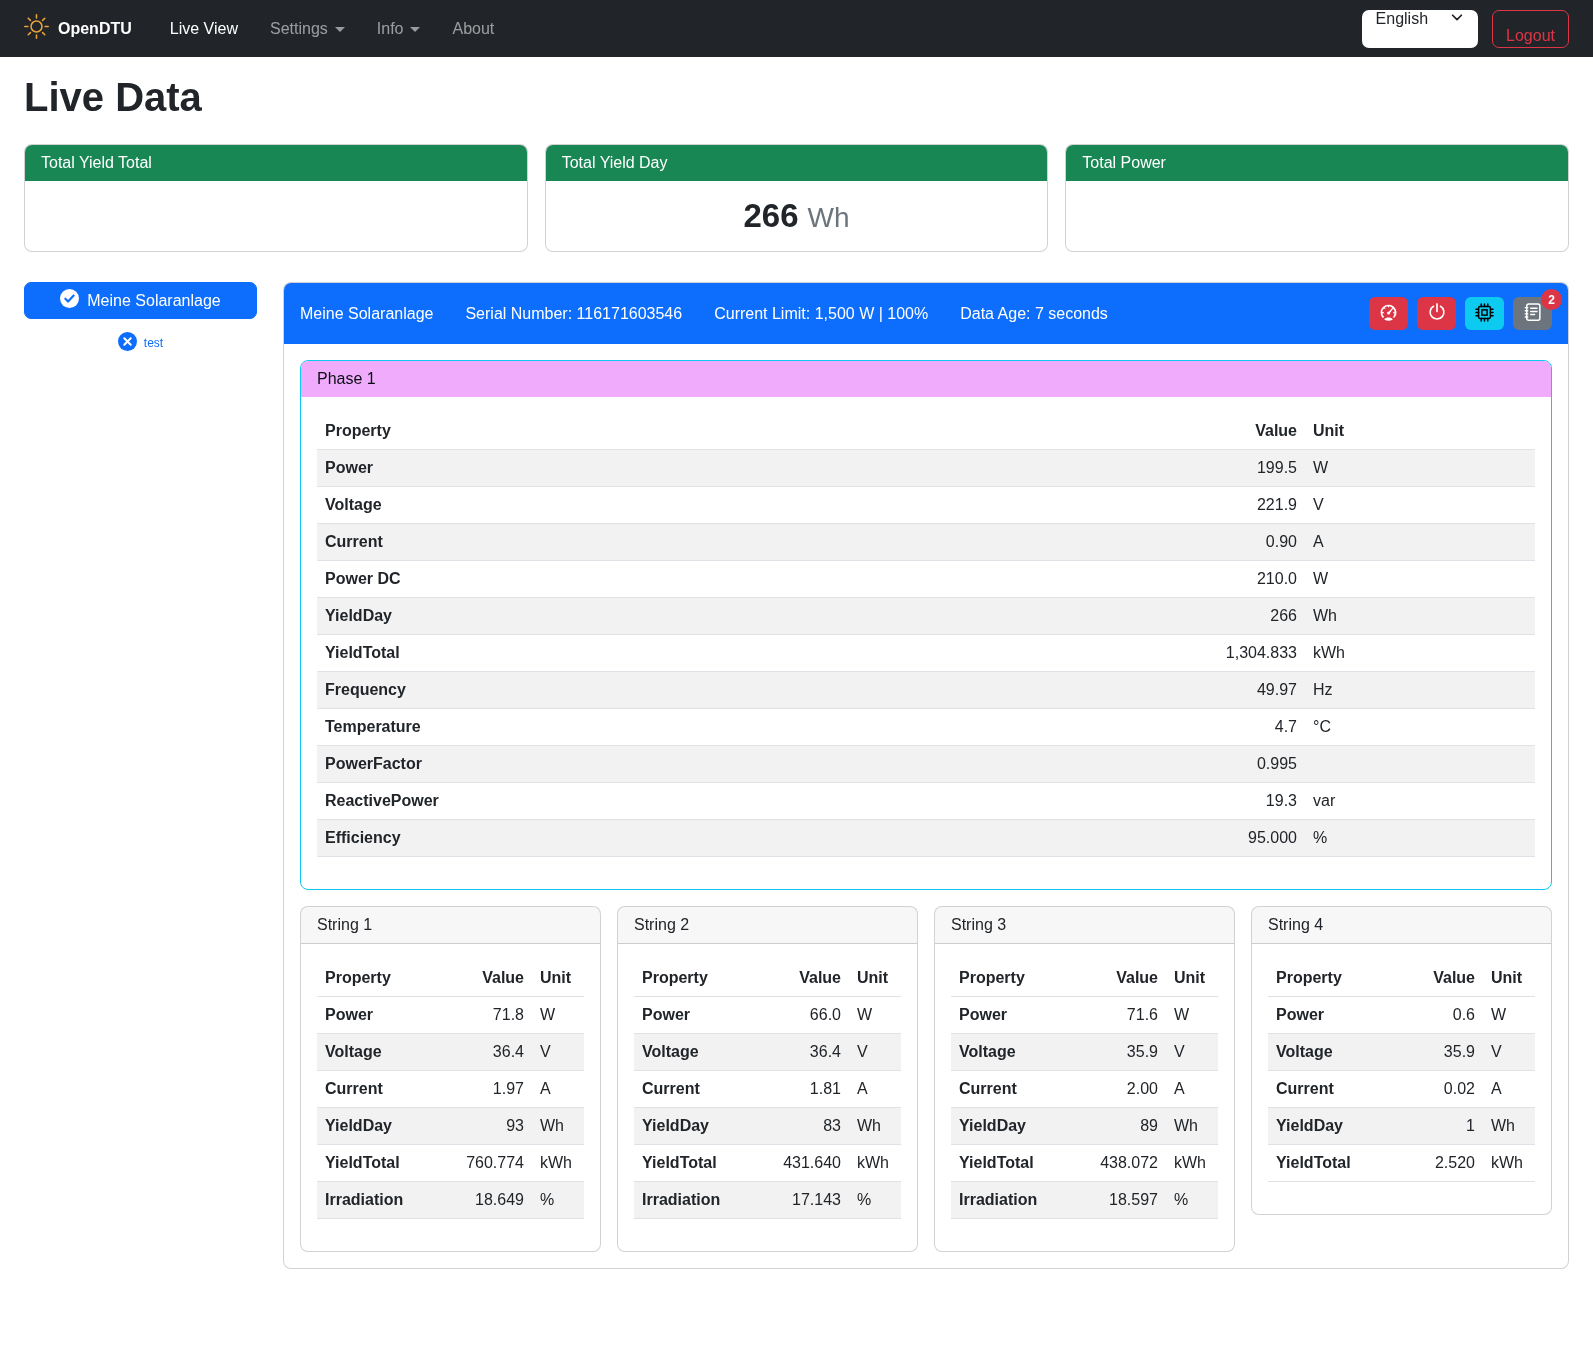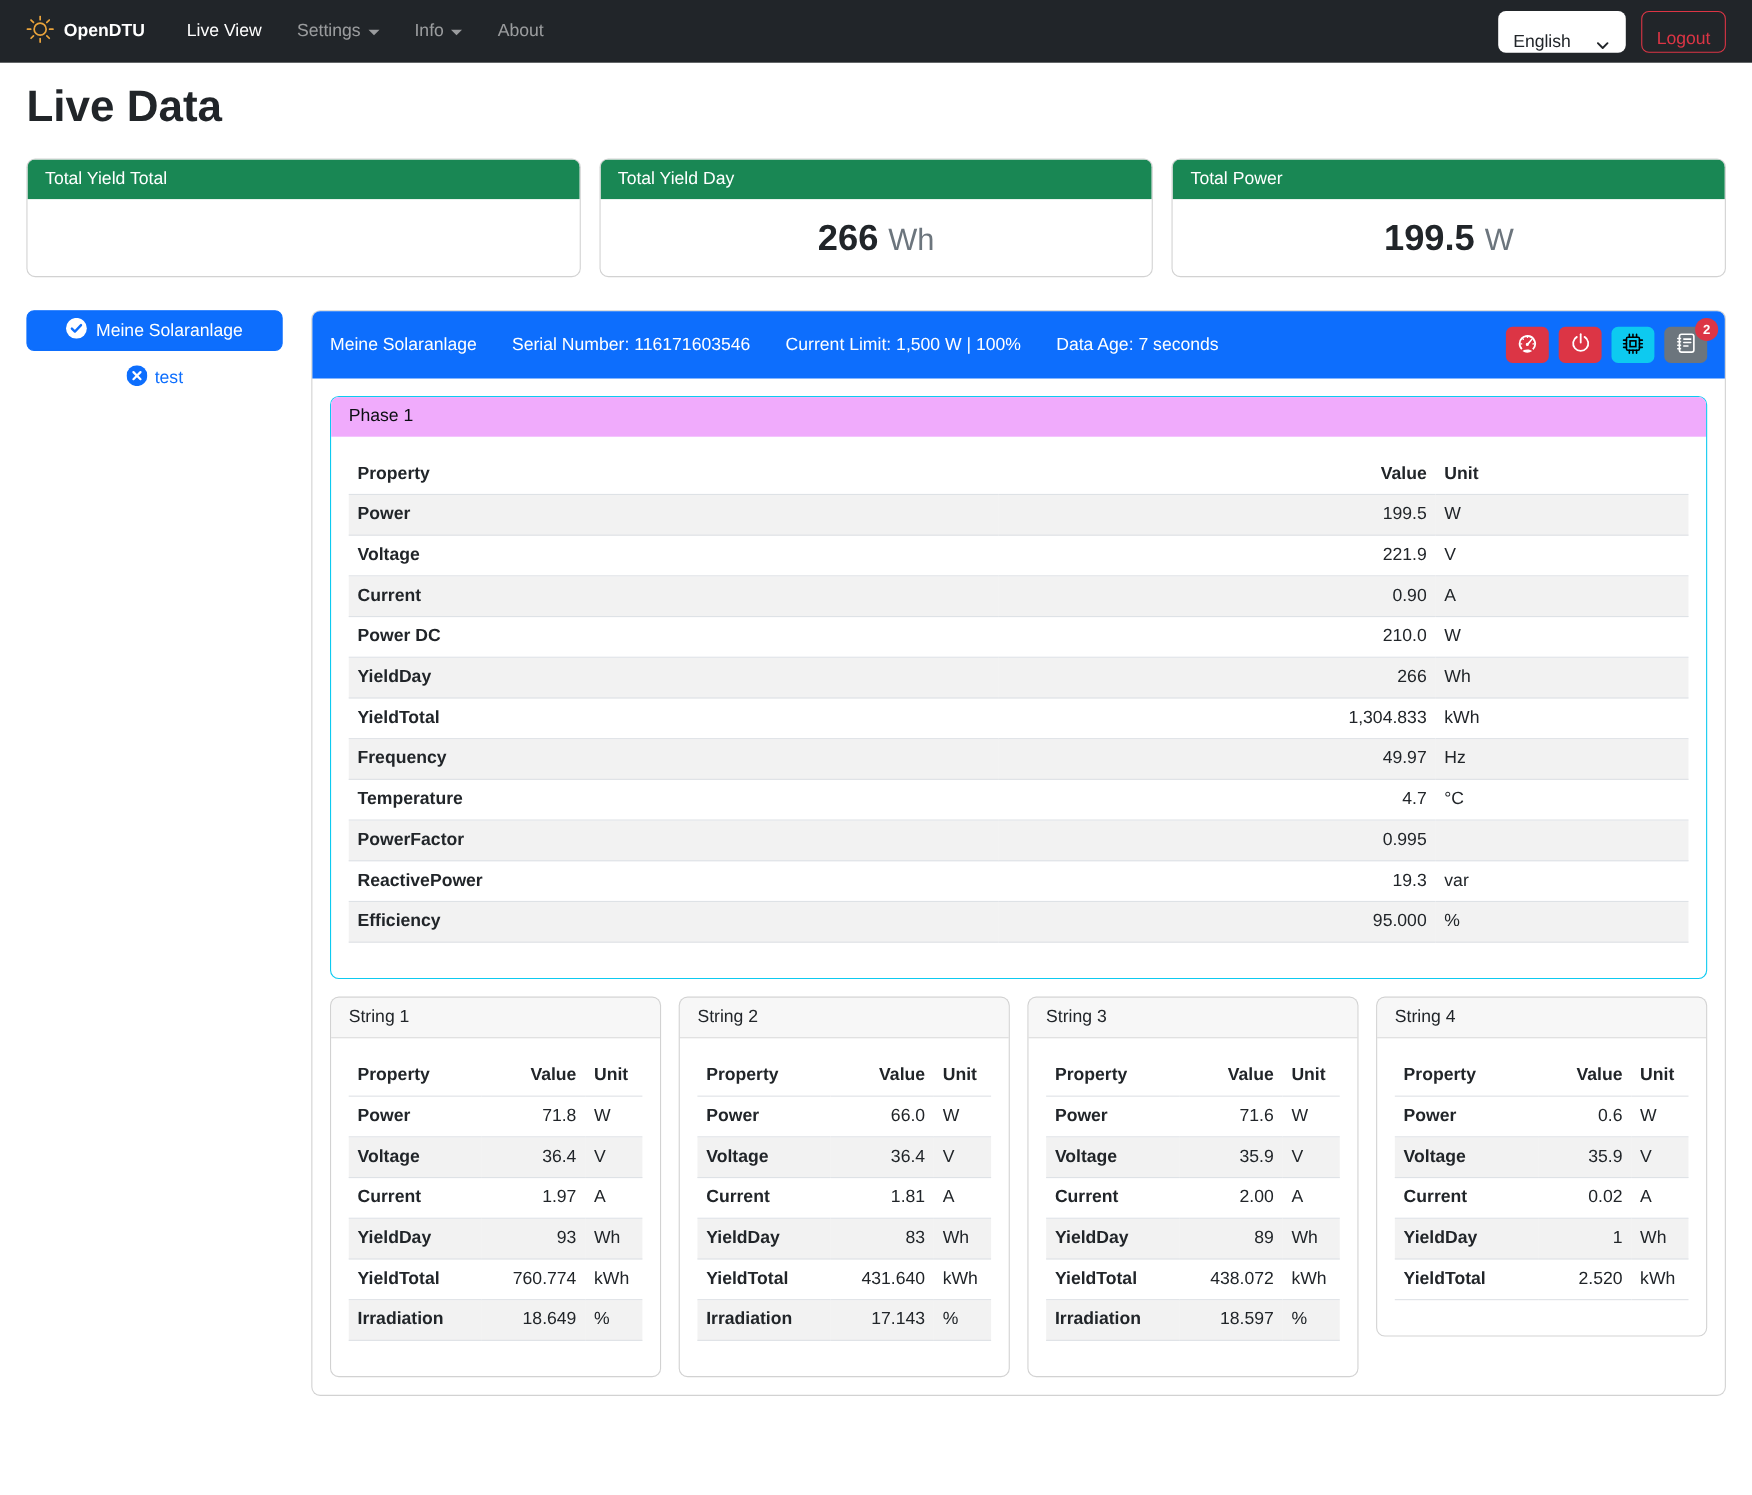--- a/index.html
+++ b/index.html
@@ -14,21 +14,21 @@
     font-weight:600; margin-right:26px; cursor:pointer; }
   .nav-links { display:flex; align-items:center; gap:8px; }
   .nav-link { color:rgba(255,255,255,.55); font-size:16px; padding:8px 12px;
     cursor:pointer; display:flex; align-items:center; gap:7px; }
   .nav-link.active { color:#fff; }
   .caret { width:0; height:0; border-left:5px solid transparent;
     border-right:5px solid transparent; border-top:5px solid rgba(255,255,255,.55);
     display:inline-block; margin-top:2px; }
   .nav-right { margin-left:auto; display:flex; align-items:center; gap:14px; }
   .lang-select { background:#fff; color:#212529; border-radius:7px; height:38px;
-    display:flex; align-items:flex-end; gap:22px; padding:0 14px; font-size:16px;
+    display:flex; align-items:flex-start; gap:22px; padding:0 14px; font-size:16px;
     cursor:pointer; }
   .lang-select svg { display:block; }
   .logout-btn { background:transparent; border:1px solid #dc3545; color:#dc3545;
     border-radius:7px; height:38px; padding:16px 13px; font-size:16px;
     font-family:inherit; cursor:pointer; }
 
   
   .container { padding:0 24px; }
   h1.page-title { font-size:40px; font-weight:600; margin:17px 0 24px; line-height:1.15; }
 
@@ -42,21 +42,21 @@
   .summary-unit { font-size:28px; font-weight:500; color:#6c757d; margin-left:9px; }
 
   .content-row { display:flex; gap:26px; align-items:flex-start; padding-bottom:14px; }
 
   
   .sidebar { width:233px; flex:none; }
   .inv-select-btn { width:100%; background:#0d6efd; border:1px solid #0d6efd;
     color:#fff; border-radius:7px; height:37px; display:flex; align-items:center;
     justify-content:center; gap:8px; font-size:16px; font-family:inherit; cursor:pointer; }
   .inv-link { margin-top:13px; display:flex; align-items:center; justify-content:center;
-    gap:7px; color:#0d6efd; font-size:16px; cursor:pointer; }
+    gap:7px; color:#0d6efd; font-size:12px; cursor:pointer; }
 
   
   .inverter-card { flex:1; border:1px solid rgba(0,0,0,.175); border-radius:8px;
     background:#fff; }
   .inverter-header { background:#0d6efd; color:#fff; border-radius:7px 7px 0 0;
     padding:14px 16px; display:flex; align-items:center; gap:32px; font-size:16px; }
   .inv-actions { margin-left:auto; display:flex; align-items:center; gap:9px; }
   .icon-btn { width:39px; height:33px; border:none; border-radius:6px; display:flex;
     align-items:center; justify-content:center; cursor:pointer; position:relative;
     padding:0; }
@@ -148,23 +148,20 @@
         <div class="hd">Total Yield Total</div>
       </div>
       <div class="summary-card">
         <div class="hd">Total Yield Day</div>
         <div class="bd">
           <span class="summary-value">266</span><span class="summary-unit">Wh</span>
         </div>
       </div>
       <div class="summary-card">
         <div class="hd">Total Power</div>
-        <div class="bd">
-          <span class="summary-value">199.5</span><span class="summary-unit">W</span>
-        </div>
       </div>
     </div>
 
     <div class="content-row">
 
       <aside class="sidebar">
         <button class="inv-select-btn">
           <span>
             <svg width="19" height="19" viewBox="0 0 16 16">
                 <circle cx="8" cy="8" r="8" fill="#fff"></circle>

